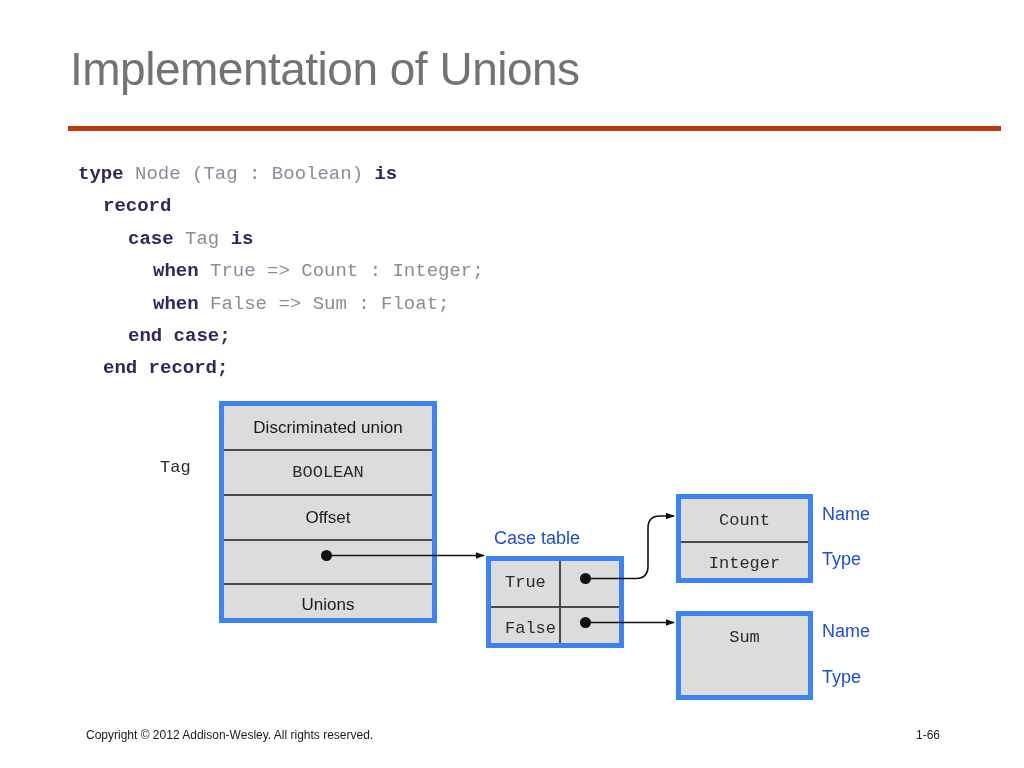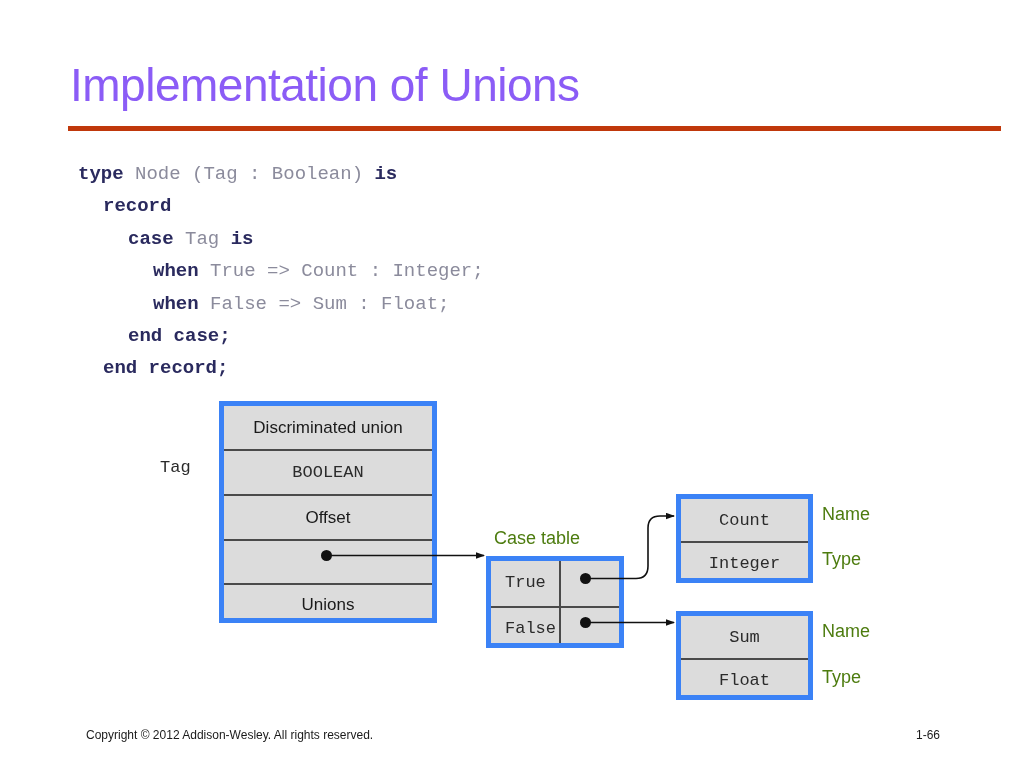--- a/index.html
+++ b/index.html
@@ -17,24 +17,23 @@
   }
 
   
   #title {
     position: absolute;
     left: 70px;
     top: 42px;
     font-family: "Liberation Sans", sans-serif;
     font-size: 46px;
     font-weight: 400;
-    color: #8b5cf6;
+    color: #737373;
     letter-spacing: -0.5px;
     white-space: nowrap;
-    margin-top: 16px;
   }
   #title-rule {
     position: absolute;
     left: 68px;
     top: 126px;
     width: 933px;
     height: 5px;
     background: #c0380b;
   }
 
@@ -84,21 +83,21 @@
   .mono {
     font-family: "Liberation Mono", "DejaVu Sans Mono", monospace;
     font-size: 17px;
     color: #2b2b2b;
     text-align: right;
   }
   .label-sans {
     position: absolute;
     font-family: "Liberation Sans", sans-serif;
     font-size: 18px;
-    color: #4d7c0f;
+    color: #1d4ed8;
     white-space: nowrap;
   }
   .label-mono {
     position: absolute;
     font-family: "Liberation Mono", "DejaVu Sans Mono", monospace;
     font-size: 17px;
     color: #2b2b2b;
     white-space: nowrap;
   }
   .dot {
@@ -189,23 +188,20 @@
     <div class="drow sep-top" style="top:42px; height:43px;">
       <span class="mono">Integer</span>
     </div>
   </div>
   <div class="label-sans" style="left:822px; top:504px;">Name</div>
   <div class="label-sans" style="left:822px; top:549px;">Type</div>
 
   <div class="dbox" id="variant-box-1" style="left:676px; top:611px; width:137px; height:89px;">
     <div class="drow" style="top:0px; height:42px;">
       <span class="mono">Sum</span>
-    </div>
-    <div class="drow sep-top" style="top:42px; height:43px;">
-      <span class="mono">Float</span>
     </div>
   </div>
   <div class="label-sans" style="left:822px; top:621px;">Name</div>
   <div class="label-sans" style="left:822px; top:667px;">Type</div>
 
   <svg id="arrows" viewBox="0 0 1024 768">
     <defs>
       <marker id="ah" markerWidth="9" markerHeight="9" refX="8" refY="3.2" orient="auto" markerUnits="userSpaceOnUse">
         <path d="M0,0 L9,3.2 L0,6.4 z" fill="#111111"></path>
       </marker>

